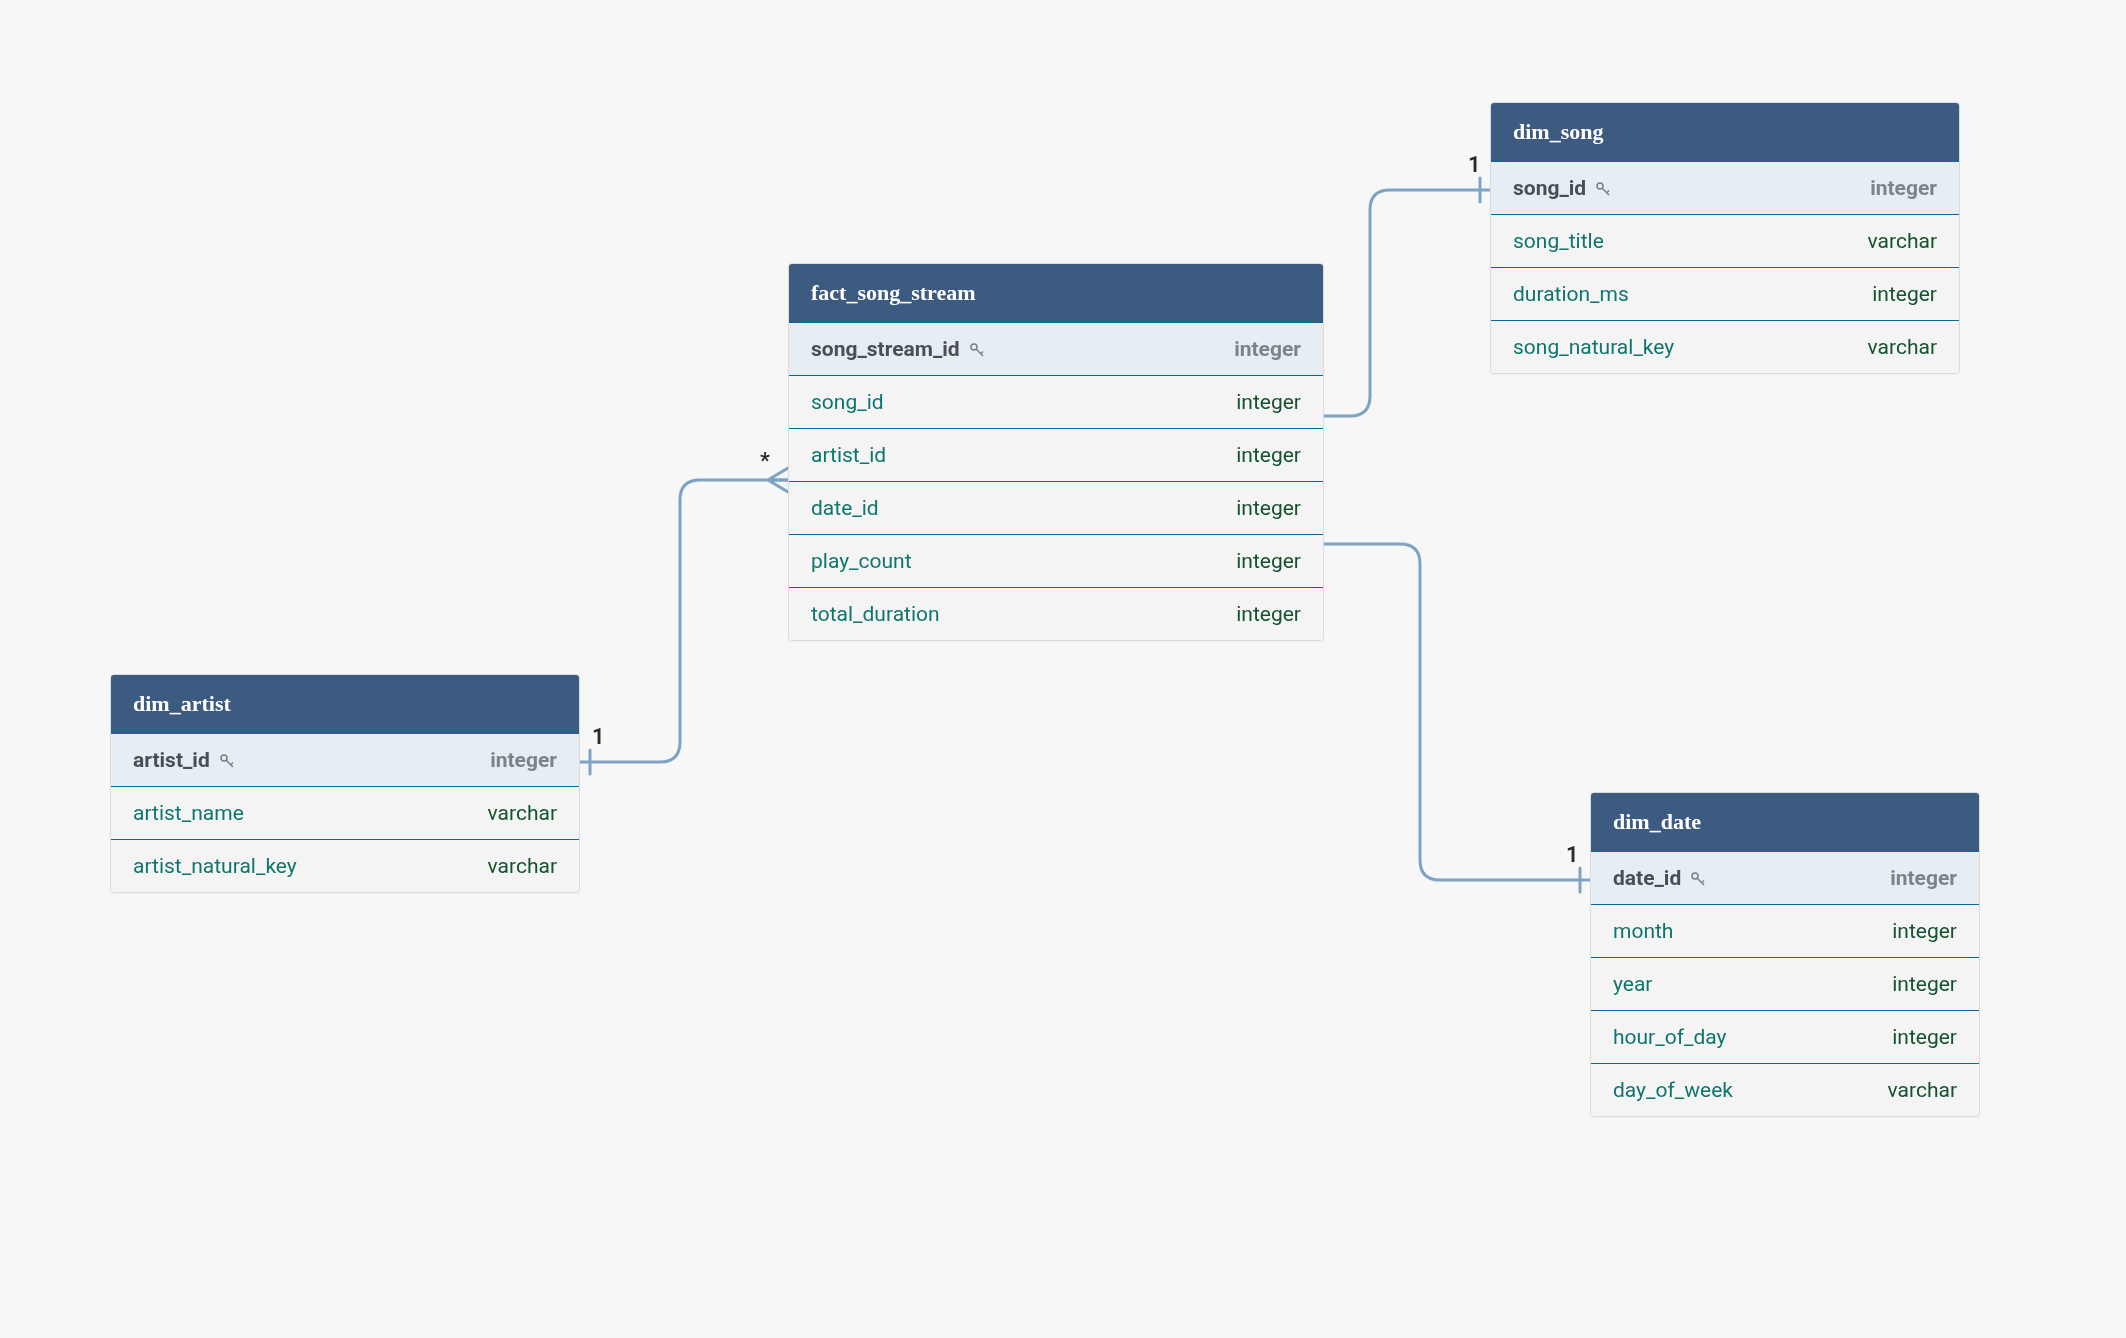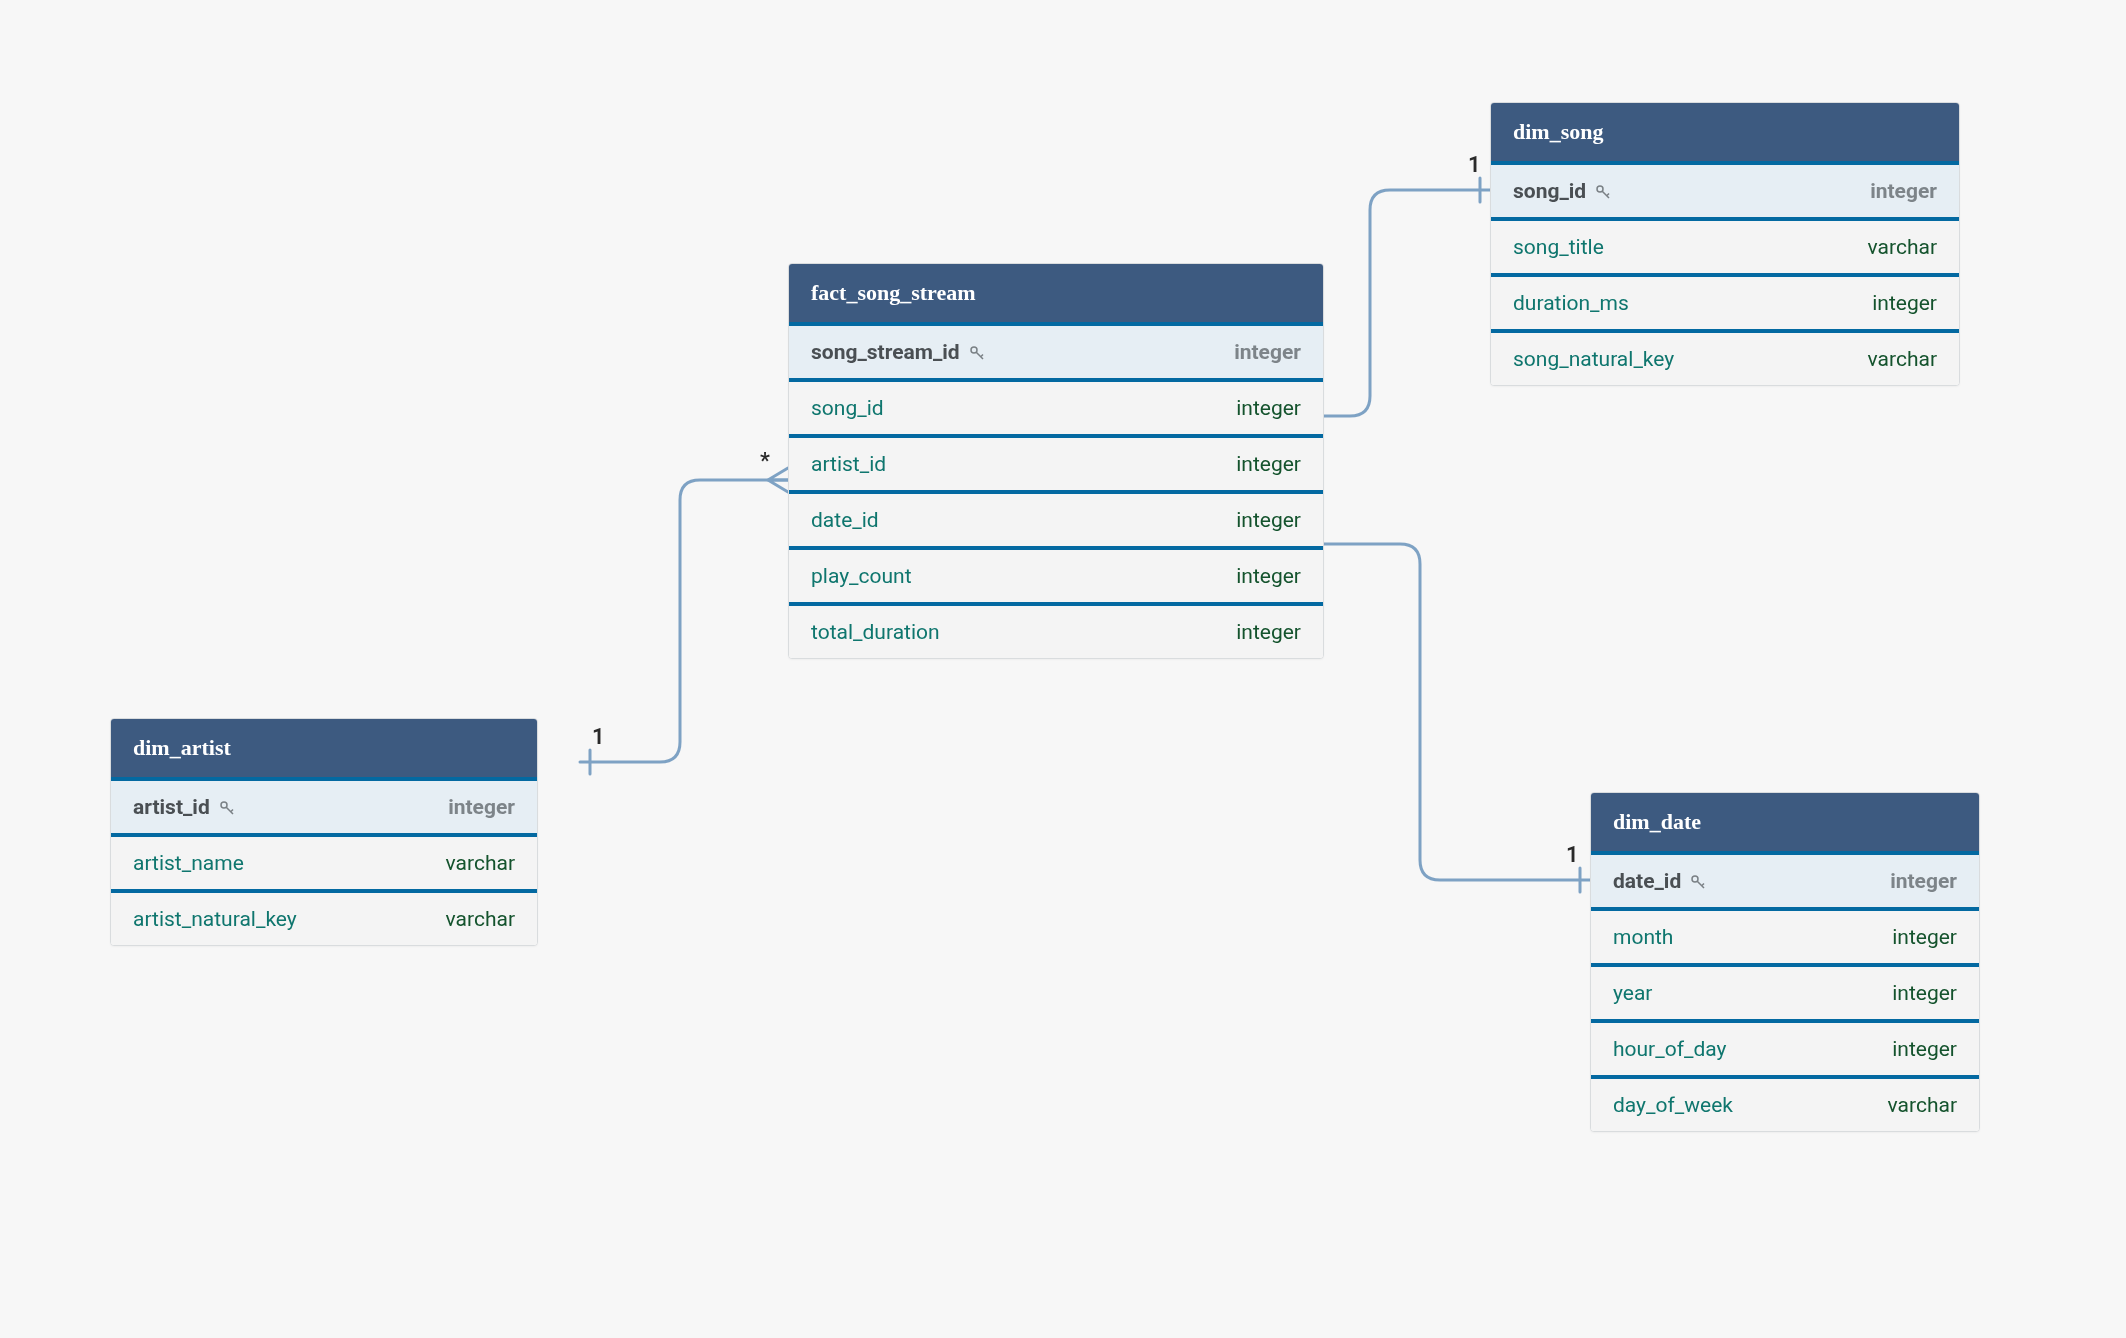--- a/index.html
+++ b/index.html
@@ -38,21 +38,21 @@
     font-size: 22px;
     padding: 16px 22px;
     font-family: Liberation Serif, serif;
   }
   .row {
     display: flex;
     align-items: center;
     justify-content: space-between;
     padding: 14px 22px;
     font-size: 21px;
-    border-top: 4px solid #0369a1;
+    border-top: 1px solid #0369a1;
     background: #f4f4f4;
   }
   .row.pk {
     background: #e6eef4;
   }
   .row .name {
     color: #0f766e;
     display: flex;
     align-items: center;
     gap: 8px;
@@ -170,21 +170,21 @@
     <div class="row">
       <span class="name">duration_ms</span>
       <span class="type">integer</span>
     </div>
     <div class="row">
       <span class="name">song_natural_key</span>
       <span class="type">varchar</span>
     </div>
   </div>
 
-  <div class="table" style="left:110px; top:674px; width:428px;margin-top:44px;">
+  <div class="table" style="left:110px; top:674px; width:470px;">
     <div class="table-header">dim_artist</div>
     <div class="row pk">
       <span class="name">
         <span>artist_id</span>
         <span class="key-icon">
           <svg viewBox="0 0 24 24" width="18" height="18" fill="none" stroke="#7a8085" stroke-width="2">
               <circle cx="8" cy="8" r="4"></circle>
               <path d="M11 11 L20 20 M17 17 L20 14"></path>
             </svg>
         </span>

